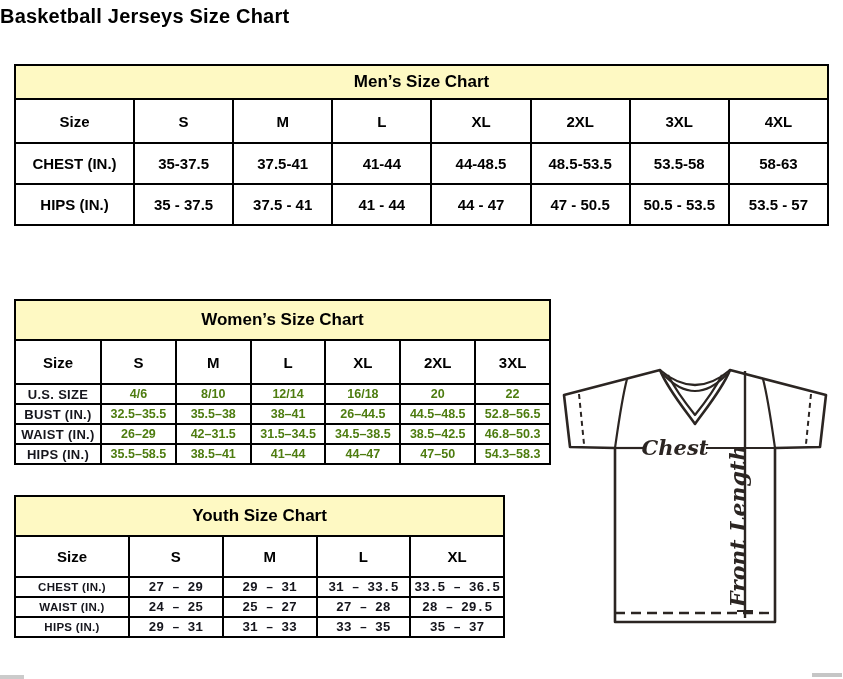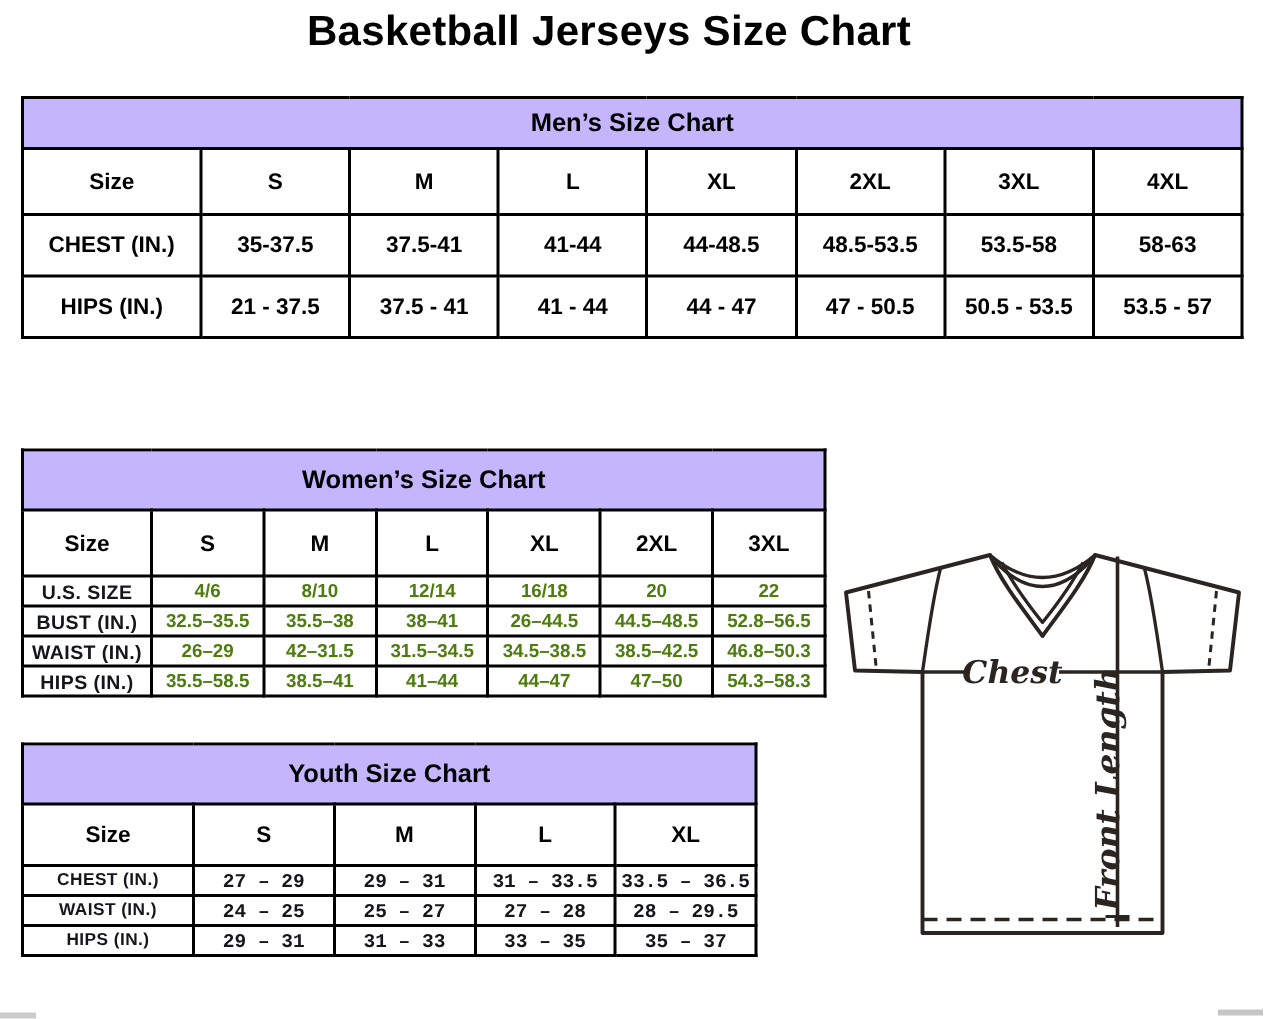--- a/index.html
+++ b/index.html
@@ -1,26 +1,26 @@
 <!DOCTYPE html>
 <html><head>
 <meta charset="utf-8">
 <style>
   html,body{margin:0;padding:0;}
   body{
     width:843px;height:679px;position:relative;background:#ffffff;
     font-family:"Liberation Sans","DejaVu Sans",sans-serif;overflow:hidden;
   }
   .page-title{
-    position:absolute;left:0;top:5px;width:812px;text-align:center;
-    font-size:28px;font-weight:bold;color:#000;letter-spacing:0.2px;
+    position:absolute;left:0;top:5px;width:812px;text-align:left;
+    font-size:20px;font-weight:bold;color:#000;letter-spacing:0.2px;
   }
   table{border-collapse:collapse;table-layout:fixed;position:absolute;background:#fff;}
   th,td{border:2px solid #000;text-align:center;vertical-align:middle;padding:0;color:#000;overflow:hidden;}
-  .band{background:#c4b5fd;font-size:17px;font-weight:bold;}
+  .band{background:#fef9c3;font-size:17px;font-weight:bold;}
   
   .men{left:14px;top:64px;width:815px;}
   .men .band{height:32px;}
   .men .head th{height:42px;font-size:15px;font-weight:bold;}
   .men td,.men tbody th{height:39px;font-size:15px;font-weight:bold;}
   .men .c0{width:119px;}
   
   .women{left:14px;top:299px;width:537px;}
   .women .band{height:38px;}
   .women .head th{height:42px;font-size:15px;font-weight:bold;}
@@ -82,21 +82,21 @@
       <td>35-37.5</td>
       <td>37.5-41</td>
       <td>41-44</td>
       <td>44-48.5</td>
       <td>48.5-53.5</td>
       <td>53.5-58</td>
       <td>58-63</td>
     </tr>
     <tr>
       <th>HIPS (IN.)</th>
-      <td>21 - 37.5</td>
+      <td>35 - 37.5</td>
       <td>37.5 - 41</td>
       <td>41 - 44</td>
       <td>44 - 47</td>
       <td>47 - 50.5</td>
       <td>50.5 - 53.5</td>
       <td>53.5 - 57</td>
     </tr>
   </tbody>
 </table>
 

